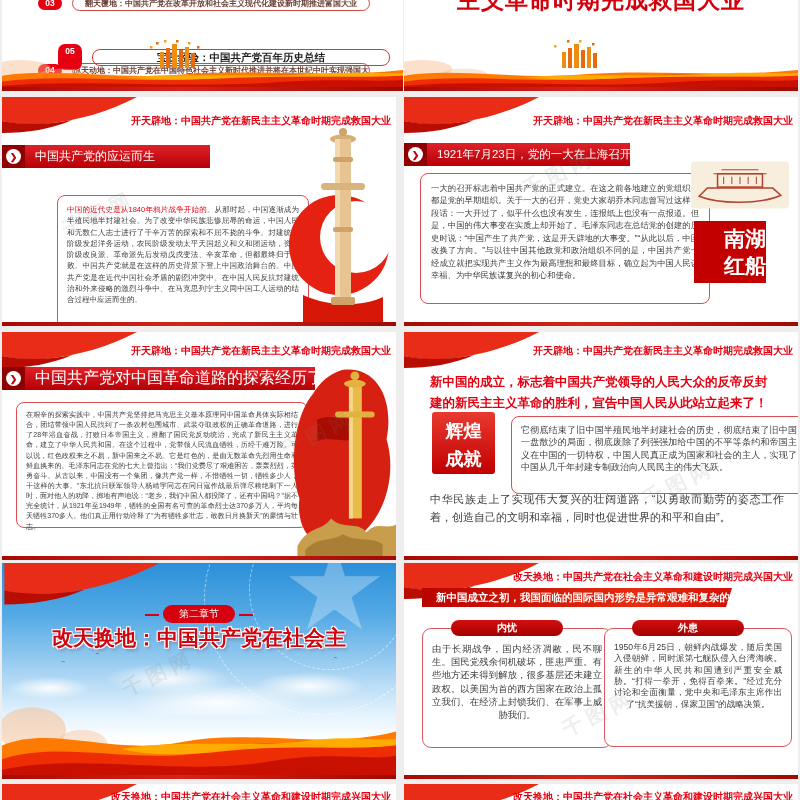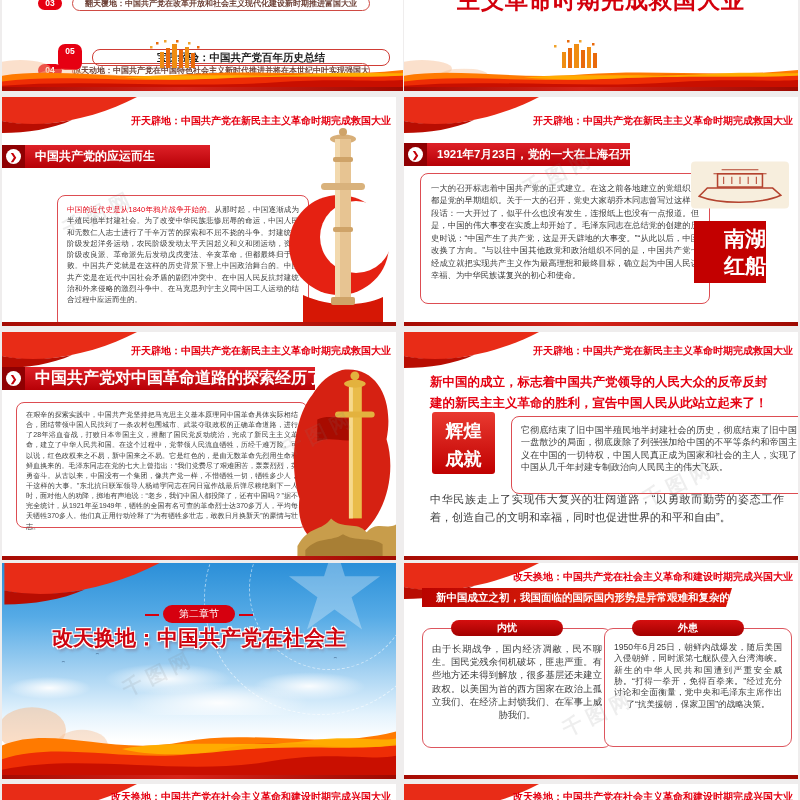--- a/index.html
+++ b/index.html
@@ -8,21 +8,21 @@
   .slide{position:absolute;background:#fff;overflow:hidden;}
   .strip{position:absolute;left:0;right:0;bottom:0;height:4px;
          background:linear-gradient(90deg,#a50b03,#d5241a 45%,#9e0a02);}
   
   .ribbon{position:absolute;left:0;top:0;width:135px;height:40px;}
   .hdr{position:absolute;right:5px;font-size:10px;font-weight:bold;color:#e50011;white-space:nowrap;}
   .tbar{position:absolute;left:0;display:flex;align-items:stretch;height:23px;}
   .tbar .ticon{width:23px;background:#8f0002;display:flex;align-items:center;justify-content:center;flex:none;}
   .tbar .ticon .circ{width:15px;height:15px;border-radius:50%;background:#fff;color:#c40008;
         font-size:9px;font-weight:bold;display:flex;align-items:center;justify-content:center;}
-  .tbar .tlabel{background:linear-gradient(180deg,#de2128,#b70006);color:#fff;font-weight:bold;
+  .tbar .tlabel{background:linear-gradient(180deg,#de2128,#b70006);color:#fff;font-weight:normal;
         display:flex;align-items:center;padding:0 10px;white-space:nowrap;}
   .bodybox{position:absolute;background:#fff;border:1px solid #dd4d52;border-radius:8px;
         color:#3c3c3c;text-align:justify;}
   .lead{color:#e50011;}
   
   .toc-row{position:absolute;left:36px;display:flex;align-items:center;}
   .toc-num{width:24px;height:13px;border-radius:7px;background:#e60012;color:#fff;font-size:8.5px;
         font-weight:bold;text-align:center;line-height:13px;flex:none;}
   .toc-cap{margin-left:10px;width:296px;height:13px;border:1px solid #cf4a43;border-radius:8px;
         font-size:8px;font-weight:bold;color:#6e4238;text-align:center;line-height:13px;

